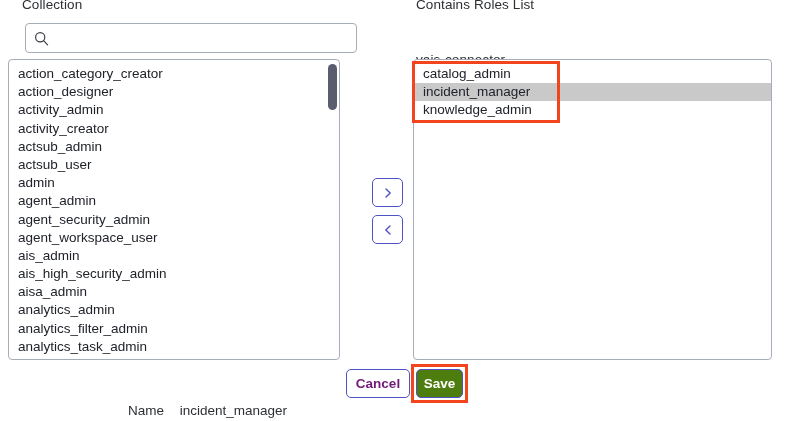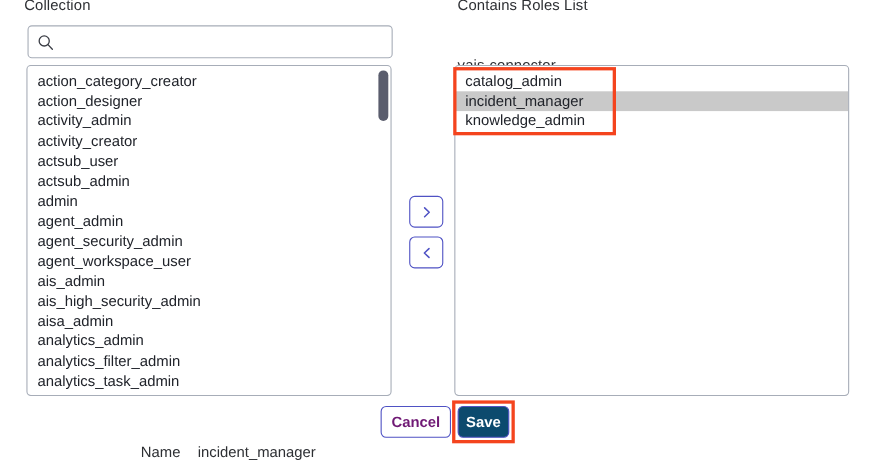--- a/index.html
+++ b/index.html
@@ -41,21 +41,21 @@
     margin-left: 6px; width: 280px; height: 22px;
   }
 
   .list-box {
     position: absolute;
     border: 1px solid #a7adb8;
     border-radius: 4px;
     background: #fff;
     overflow: hidden;
   }
-  #left-list { left: 24px; top: 59px; width: 332px; height: 301px; }
+  #left-list { left: 8px; top: 59px; width: 332px; height: 301px; }
   #right-list { left: 413px; top: 59px; width: 359px; height: 301px; }
 
   .list-inner { position: absolute; inset: 0; padding: 5px 0 0 0; }
 
   .list-item {
     font-size: 13.5px;
     color: #20232a;
     line-height: 18.2px;
     height: 18.2px;
     padding-left: 9px;
@@ -107,21 +107,21 @@
     font-family: "Liberation Sans", sans-serif;
   }
   #cancel-btn {
     left: 346px; top: 369px; width: 64px;
     border: 1px solid #4f52c4;
     background: #fff; color: #701a75;
   }
   #save-btn {
     left: 416px; top: 369px; width: 47px;
     border: 1px solid #4f52c4;
-    background: #0c4a6e; color: #fff;
+    background: #4d7c0f; color: #fff;
   }
 
   
   .annot {
     position: absolute;
     border: 3px solid #f4441e;
     pointer-events: none;
     background: transparent;
   }
   #annot-roles { left: 412px; top: 61px; width: 148px; height: 62px; }
@@ -152,22 +152,22 @@
     </span>
     <input type="text" id="search-input" placeholder="" style="">
   </div>
 
   <div class="list-box" id="left-list">
     <div class="list-inner" id="left-list-inner">
         <div class="list-item">action_category_creator</div>
         <div class="list-item">action_designer</div>
         <div class="list-item">activity_admin</div>
         <div class="list-item">activity_creator</div>
+        <div class="list-item">actsub_admin</div>
         <div class="list-item">actsub_user</div>
-        <div class="list-item">actsub_admin</div>
         <div class="list-item">admin</div>
         <div class="list-item">agent_admin</div>
         <div class="list-item">agent_security_admin</div>
         <div class="list-item">agent_workspace_user</div>
         <div class="list-item">ais_admin</div>
         <div class="list-item">ais_high_security_admin</div>
         <div class="list-item">aisa_admin</div>
         <div class="list-item">analytics_admin</div>
         <div class="list-item">analytics_filter_admin</div>
         <div class="list-item">analytics_task_admin</div>

